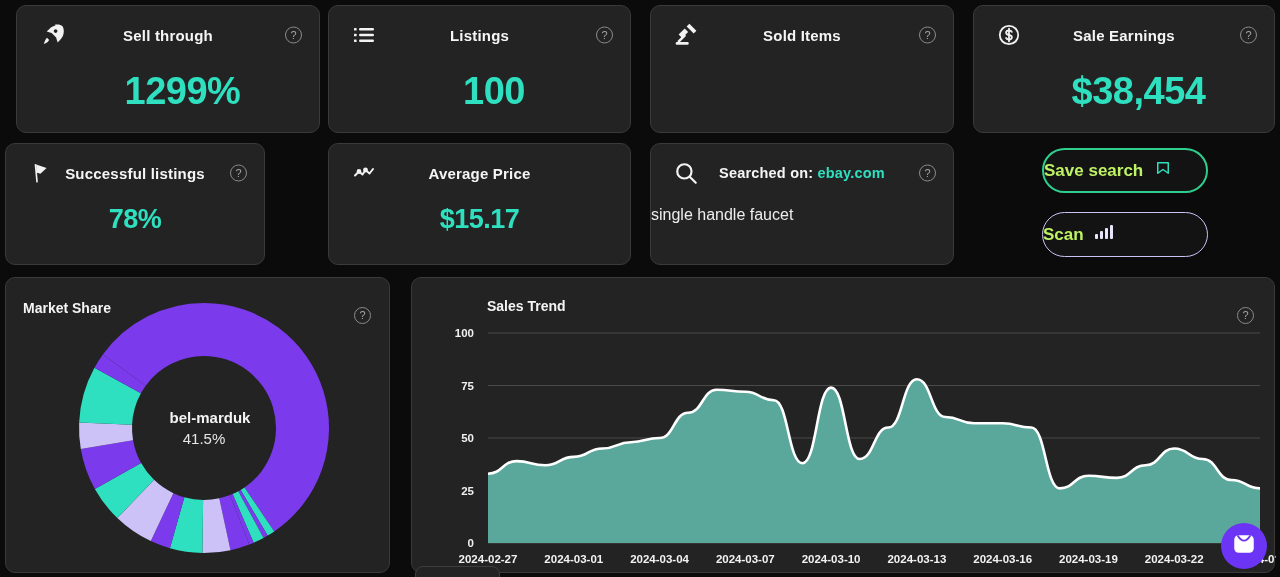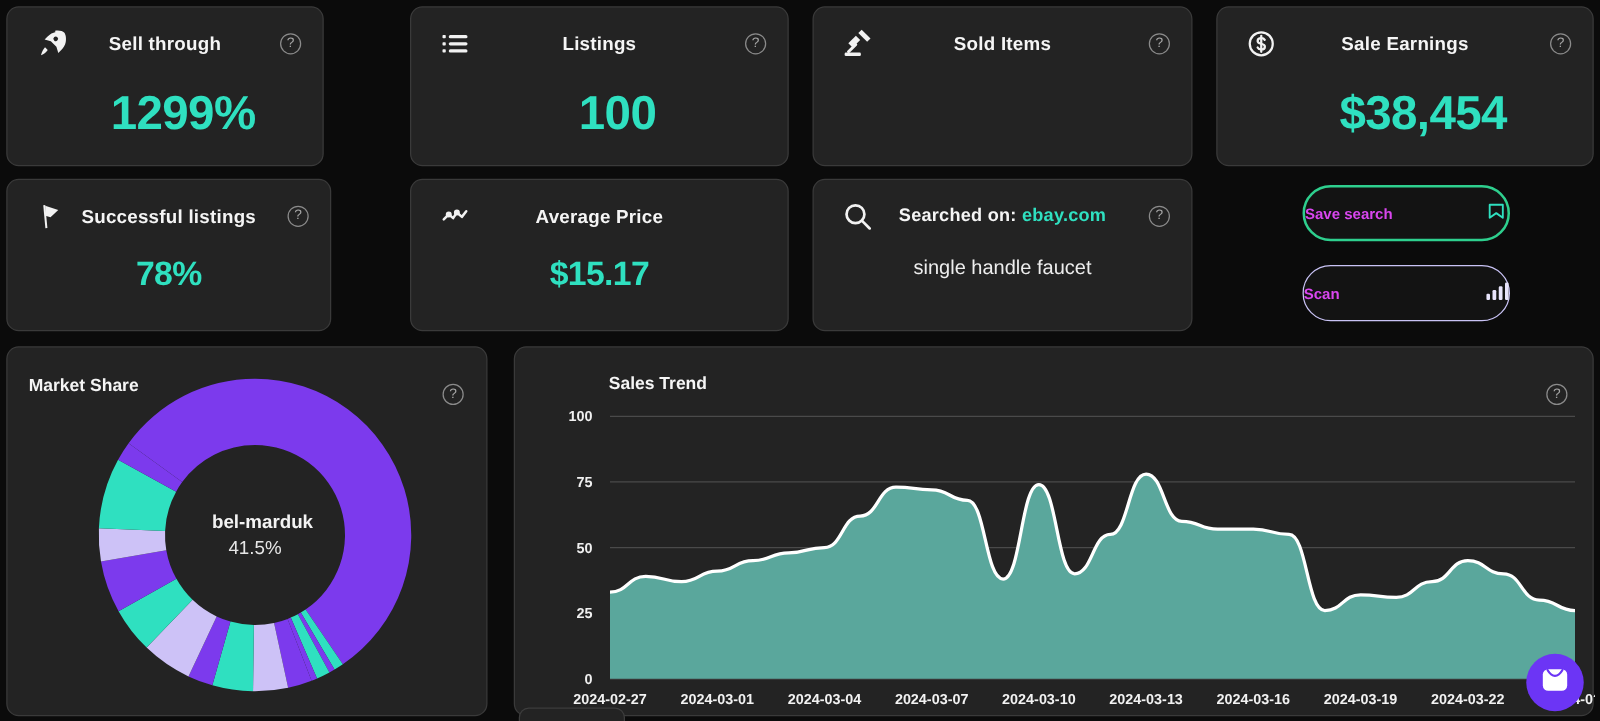--- a/index.html
+++ b/index.html
@@ -40,43 +40,43 @@
     font-family: "Liberation Sans", sans-serif; cursor: pointer;
   }
   .card-value {
     text-align: center; color: #2fe0c0;
     font-weight: bold; letter-spacing: -.5px;
   }
 
   
   .r1 { top: 5px; height: 128px; }
   .r1 .card-value { font-size: 38px; margin-top: 6px; margin-left: 29px; }
-  #c-sell     { left: 5px;   width: 254px; }
+  #c-sell     { left: 16px;   width: 304px; }
   #c-listings { left: 328px; width: 303px; }
   #c-sold     { left: 650px; width: 304px; }
   #c-earn     { left: 973px; width: 302px; }
 
   
   .r2 { top: 143px; height: 122px; }
   .r2 .card-value { font-size: 27px; margin-top: 2px; }
   #c-success  { left: 5px;   width: 260px; }
   #c-avgprice { left: 328px; width: 303px; }
   #c-search   { left: 650px; width: 304px; }
   #c-search .card-title { font-size: 14.5px; }
   .search-site { color: #2fe0c0; font-weight: bold; }
   .search-term {
-    text-align: center; color: #ededed; font-size: 16px; margin-top: 4px;
+    color: #ededed; font-size: 16px; margin-top: 4px;
   }
 
   
   .btn {
     position: absolute; width: 166px; height: 45px;
     border-radius: 24px; background: #131313;
-    display: flex; align-items: center; justify-content: space-between; gap: 11px;
-    color: #d946ef; font-size: 12px; font-weight: bold; cursor: pointer;
+    display: flex; align-items: center; justify-content: flex-start; gap: 11px;
+    color: #bef264; font-size: 17px; font-weight: bold; cursor: pointer;
   }
   #btn-save { left: 1042px; top: 148px; border: 2px solid #2ecf8e; }
   #btn-scan { left: 1042px; top: 212px; border: 1.6px solid #c9c3f5; }
 
   
   #card-market { left: 5px;  top: 277px; width: 385px; height: 296px; }
   #card-trend  { left: 411px; top: 277px; width: 864px; height: 296px; }
 
   .chart-title {
     position: absolute; color: #f5f5f5; font-size: 14px; font-weight: bold;

